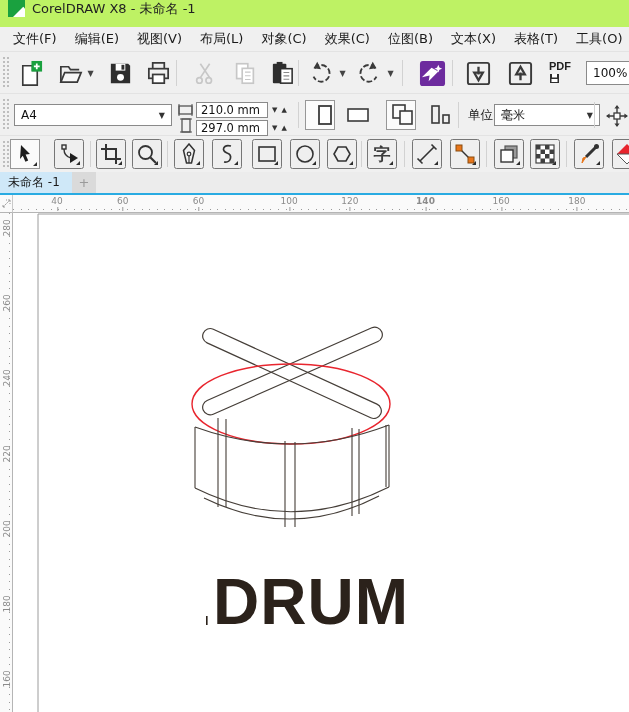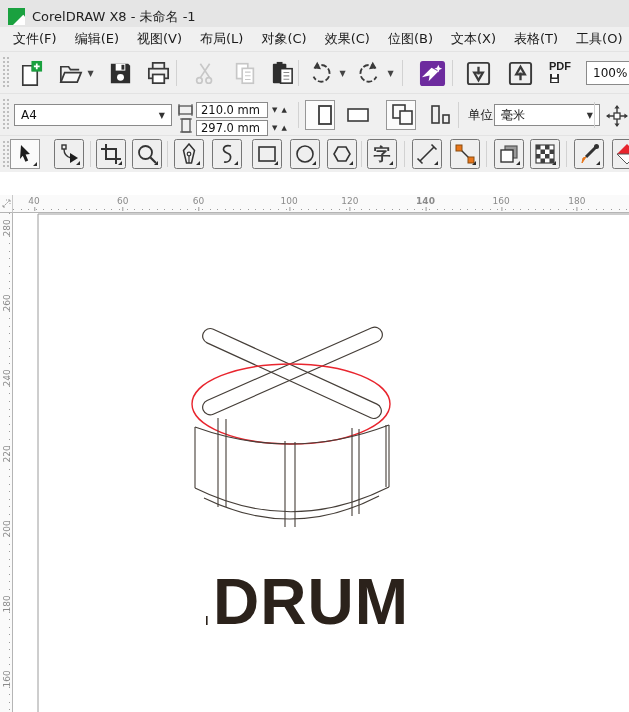--- a/index.html
+++ b/index.html
@@ -6,21 +6,21 @@
   --chrome-bg:#f0f0f0; --icon-dark:#3a3a3a; --icon-disabled:#c7c7c7;
   --tab-active-bg:#cfe8f8; --tab-underline:#29abe2; --accent-purple:#6d2b9e;
   --accent-orange:#e8761b; --drum-red:#e8252e; --art-line:#453e38; --art-text:#2b221b;
   --corel-green:#1aa13f; --page-border:#9c9c9c; --ruler-text:#8b8b8b;
 }
 *{box-sizing:border-box;margin:0;padding:0}
 body{font-family:"DejaVu Sans","Liberation Sans",sans-serif;background:#fff}
 #app{position:relative;width:629px;height:712px;overflow:hidden;background:#fff;font-size:13px;color:#1a1a1a}
 
 
-#titlebar{position:absolute;left:0;top:0;width:629px;height:33px;background:#e5e5e5;display:flex;align-items:center}
+#titlebar{position:absolute;left:0;top:0;width:629px;height:33px;background:#bef264;display:flex;align-items:flex-start}
 #corel-logo{width:17px;height:17px;margin:0 7px 0 8px;background:var(--corel-green);position:relative;overflow:hidden}
 #corel-logo i{position:absolute;left:2px;top:2px;width:18px;height:18px;background:#fff;transform:rotate(45deg) translate(9px,3px)}
 #window-title{font-size:13px;color:#222}
 
 
 #menu-bar{position:absolute;left:0;top:27px;width:700px;height:25px;background:var(--chrome-bg);display:flex;align-items:center;padding-left:4px;border-bottom:1px solid #e3e3e3}
 .menu-item{padding:3px 9px;white-space:nowrap;color:#1a1a1a}
 
 
 .bar{position:absolute;left:0;width:629px;background:var(--chrome-bg)}
@@ -362,29 +362,38 @@
         <i class="fly"></i>
   </button>
   <button class="tool" style="left:612px">
     <svg width="24" height="24" viewBox="0 0 24 24">
       <path d="M12 2l10 10H2z" fill="var(--drum-red)"></path>
       <path d="M2 12h20L12 22z" fill="#fff" stroke="#555" stroke-width="1"></path>
     </svg>
   </button>
 </div>
 
+<div id="tabbar">
+  <div id="doc-tab">
+    <span>未命名 -1</span>
+  </div>
+  <div id="new-tab-btn">
+    <span>+</span>
+  </div>
+  <div id="tab-underline"></div>
+</div>
 
 <div id="ruler-corner">
   <svg width="11" height="11">
     <path d="M2 9L9 2M9 2h-4M9 2v4M2 9h3M2 9V6" stroke="#9a9a9a" stroke-width="1" fill="none" stroke-dasharray="2 1"></path>
   </svg>
 </div>
 <div id="hruler">
       <div class="dots"></div>
-      <span class="hlabel" style="left: 21px;">40</span>
+      <span class="hlabel" style="left: 44px;">40</span>
       <span class="hlabel" style="left: 109.7px;">60</span>
       <span class="hlabel" style="left: 185.4px;">60</span>
       <span class="hlabel" style="left: 261.1px; margin-left: 15px;">100</span>
       <span class="hlabel" style="left: 336.8px;">120</span>
       <span class="hlabel" style="left: 412.5px; font-weight: bold;">140</span>
       <span class="hlabel" style="left: 488.2px;">160</span>
       <span class="hlabel" style="left: 563.9px;">180</span>
     </div>
 <div id="vruler">
       <div class="dots"></div>

